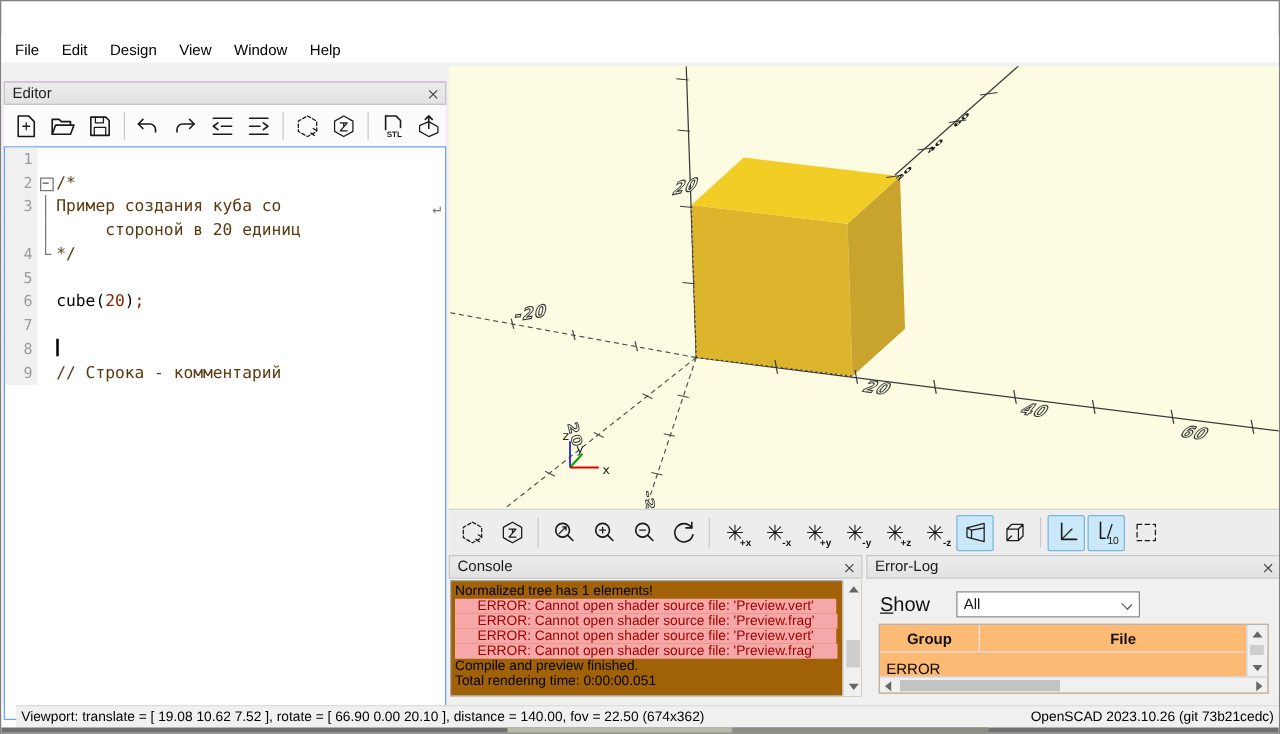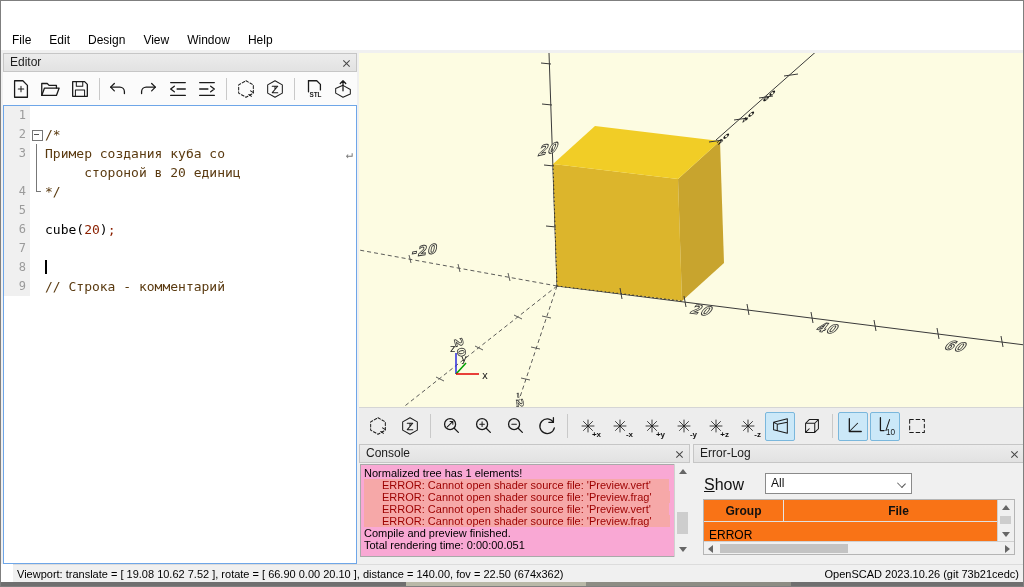--- a/index.html
+++ b/index.html
@@ -28,21 +28,21 @@
   
   .base { position:absolute; left:0; top:50px; width:100%; height:513px; background:#f0f0f0; }
   
   .panel-header { position:absolute; left:0; top:0; width:100%; height:19px;
     background:linear-gradient(#ececec,#e2e2e2); border:1px solid #c6c6c6;
     font-size:12px; color:#1c1c1c; line-height:17px; padding-left:6px; }
   .panel-close { position:absolute; right:3px; top:3px; width:13px; height:13px; }
   .panel-close::before,.panel-close::after{ content:""; position:absolute; left:2px; top:6px; width:9px; height:1px; background:#444; }
   .panel-close::before{ transform:rotate(45deg);} .panel-close::after{ transform:rotate(-45deg);}
   
-  .editor-panel { position:absolute; left:2px; top:52px; width:354px; height:511px; background:#f0abfc; }
+  .editor-panel { position:absolute; left:2px; top:64px; width:354px; height:511px; background:#f0abfc; }
   .editor-toolbar { position:absolute; left:0; top:19px; width:100%; height:33px; background:#fbfbfb;
     display:flex; align-items:center; padding-left:4px; gap:2px; }
   .tb-btn { width:30px; height:28px; display:flex; align-items:center; justify-content:center; border-radius:2px; }
   .tb-sep { width:1px; height:22px; background:#c9c9c9; margin:0 3px; }
   .ic { stroke:#1a1a1a; fill:none; stroke-width:1.4; stroke-linecap:round; stroke-linejoin:round; }
   .ic-thin { stroke-width:1.1; }
   .stl-text { font-size:7px; font-weight:bold; fill:#1a1a1a; stroke:none; font-family:"Liberation Sans",sans-serif; }
   .code-wrap { position:absolute; left:0; top:52px; width:354px; height:459px; background:#fff;
     border:1px solid #6ea6e8; overflow:hidden; font-family:"DejaVu Sans Mono",monospace; font-size:13px; }
   .code-row { display:flex; height:19px; line-height:19px; position:relative; }
@@ -67,37 +67,37 @@
   .minilbl { fill:#222; font-family:"DejaVu Sans",sans-serif; font-size:10px; }
   
   .vp-toolbar { position:absolute; left:358px; top:406px; width:666px; height:37px; background:#ededed;
     border-top:1px solid #d5d5d5; display:flex; align-items:center; padding-left:4px; gap:2px; }
   .vp-btn { width:30px; height:29px; display:flex; align-items:center; justify-content:center; position:relative; border-radius:2px; border:1px solid transparent; }
   .vp-btn.active { background:#cbe8f8; border:1px solid #7ab7dc; }
   .vp-sub { position:absolute; right:1px; bottom:1px; font-size:8px; color:#111; font-weight:bold; }
   .vp-sep { width:1px; height:24px; background:#c9c9c9; margin:0 3px; }
   
   .console-panel { position:absolute; left:358px; top:443px; width:331px; height:114px; background:#f0f0f0; }
-  .console-body { position:absolute; left:1px; top:20px; width:329px; height:93px; background:#f9a8d4;
+  .console-body { position:absolute; left:1px; top:20px; width:329px; height:93px; background:#a16207;
     border:1px solid #a9a9a9; overflow:hidden; font-size:11px; line-height:12px; padding:2px 0 0 3px; }
   .console-line { height:12px; white-space:nowrap; color:#000; }
   .console-line .err { background:#f6a8a8; color:#9c0000; padding:0 18px; }
   .vscroll { position:absolute; right:1px; top:20px; width:15px; height:93px; background:#f0f0f0; border-left:1px solid #d0d0d0; }
   .arr { position:absolute; left:4px; width:0; height:0; border-left:4px solid transparent; border-right:4px solid transparent; }
   .arr-up { top:5px; border-bottom:5px solid #666; }
   .arr-dn { bottom:5px; border-top:5px solid #666; }
   .thumb-v { position:absolute; left:2px; width:11px; background:#cdcdcd; }
   
   .errorlog-panel { position:absolute; left:692px; top:443px; width:332px; height:114px; background:#f0f0f0; }
   .show-label { position:absolute; left:11px; top:32px; font-size:16px; display:inline-block; }
   .show-label::first-letter { text-decoration:underline; }
   .combo { position:absolute; left:44px; top:29px; width:147px; height:21px; background:#fff; border:1px solid #8a8a8a;
     font-size:12px; line-height:19px; padding-left:5px;margin-left:28px; }
   .combo-arrow { position:absolute; right:6px; top:6px; width:7px; height:7px; border-right:1px solid #555; border-bottom:1px solid #555; transform:rotate(45deg) scale(1,0.8); }
-  .el-table { position:absolute; left:10px; top:55px; width:312px; height:56px; background:#f97316; border:1px solid #b5b5b5; overflow:hidden; }
+  .el-table { position:absolute; left:10px; top:55px; width:312px; height:56px; background:#fdba74; border:1px solid #b5b5b5; overflow:hidden; }
   .el-head { display:flex; height:22px; border-bottom:1px solid #e0e0e0; font-size:12px; font-weight:bold; }
   .el-col-group { width:80px; text-align:center; line-height:22px; border-right:1px solid #e6e6e6; }
   .el-col-file { flex:1; text-align:center; line-height:22px; border-right:1px solid #e6e6e6; }
   .el-row { height:20px; font-size:12px; padding-left:5px; line-height:26px; color:#000; }
   .el-vscroll { position:absolute; right:0; top:0; width:17px; height:42px; background:#f0f0f0; border-left:1px solid #d0d0d0; }
   .el-hscroll { position:absolute; left:0; bottom:0; width:100%; height:13px; background:#f0f0f0; border-top:1px solid #d0d0d0; }
   .arr-l { top:3px; left:4px; border-top:4px solid transparent; border-bottom:4px solid transparent; border-right:5px solid #666; border-left:none; }
   .arr-r { top:3px; right:4px; left:auto; border-top:4px solid transparent; border-bottom:4px solid transparent; border-left:5px solid #666; border-right:none; }
   .thumb-h { position:absolute; left:16px; top:2px; width:128px; height:9px; background:#c3c3c3; }
   

